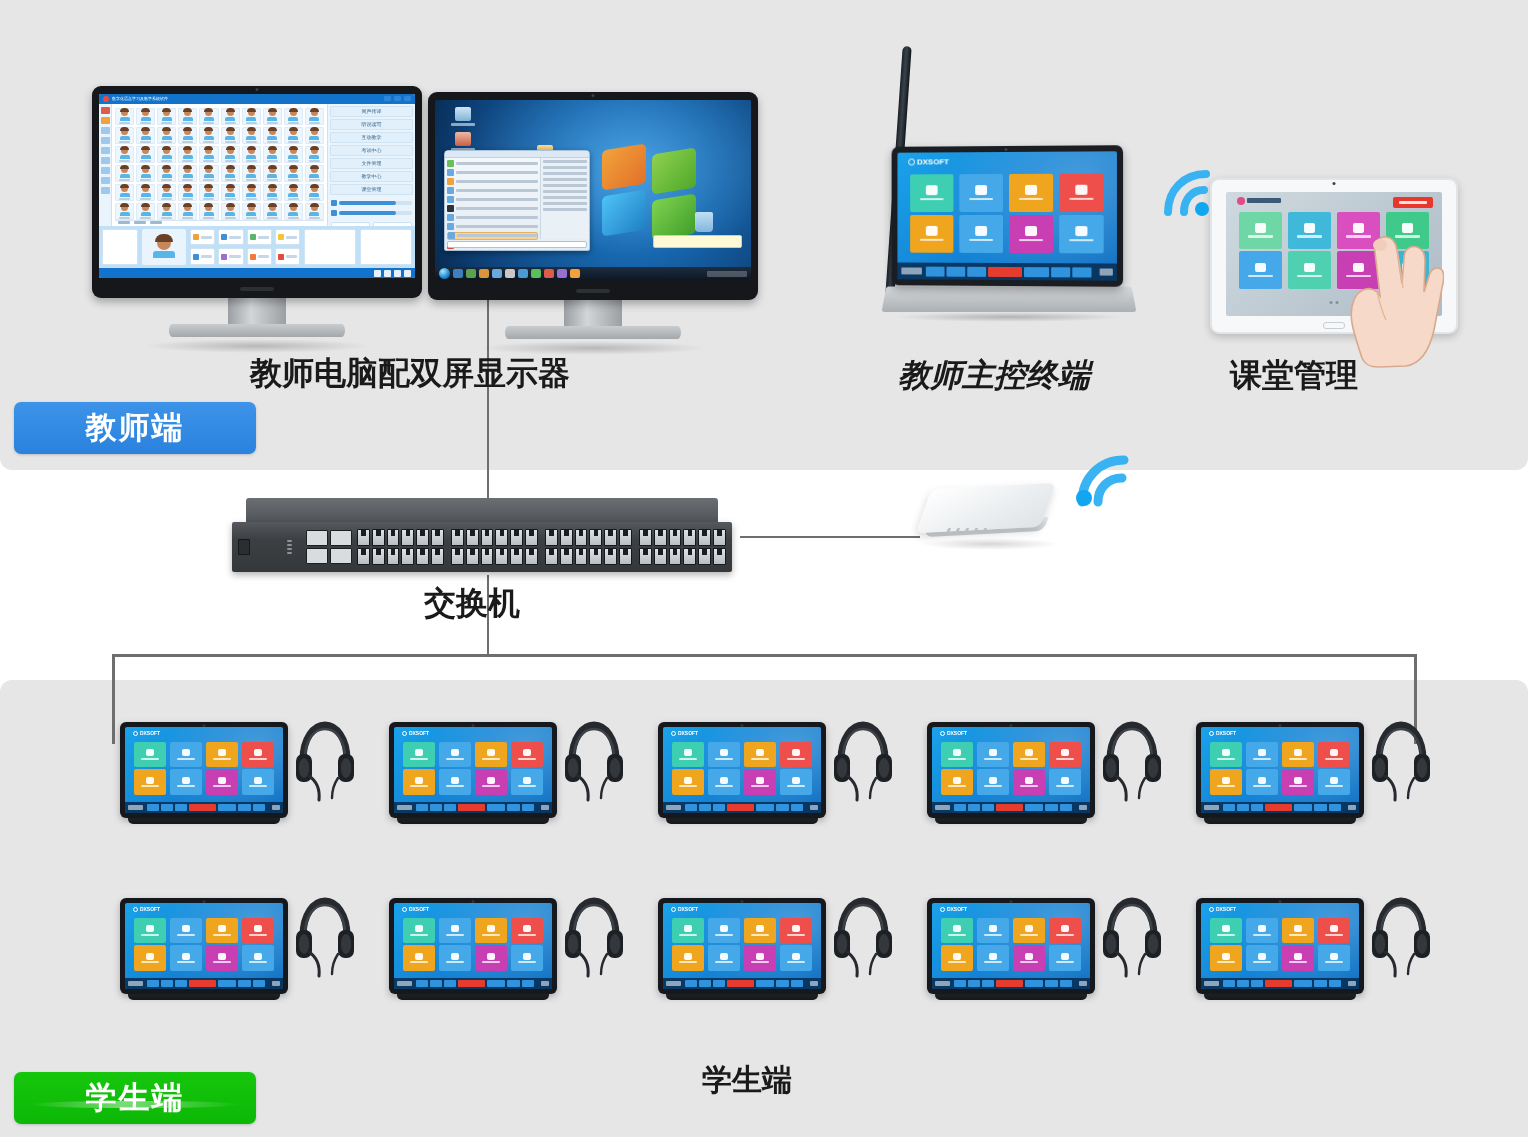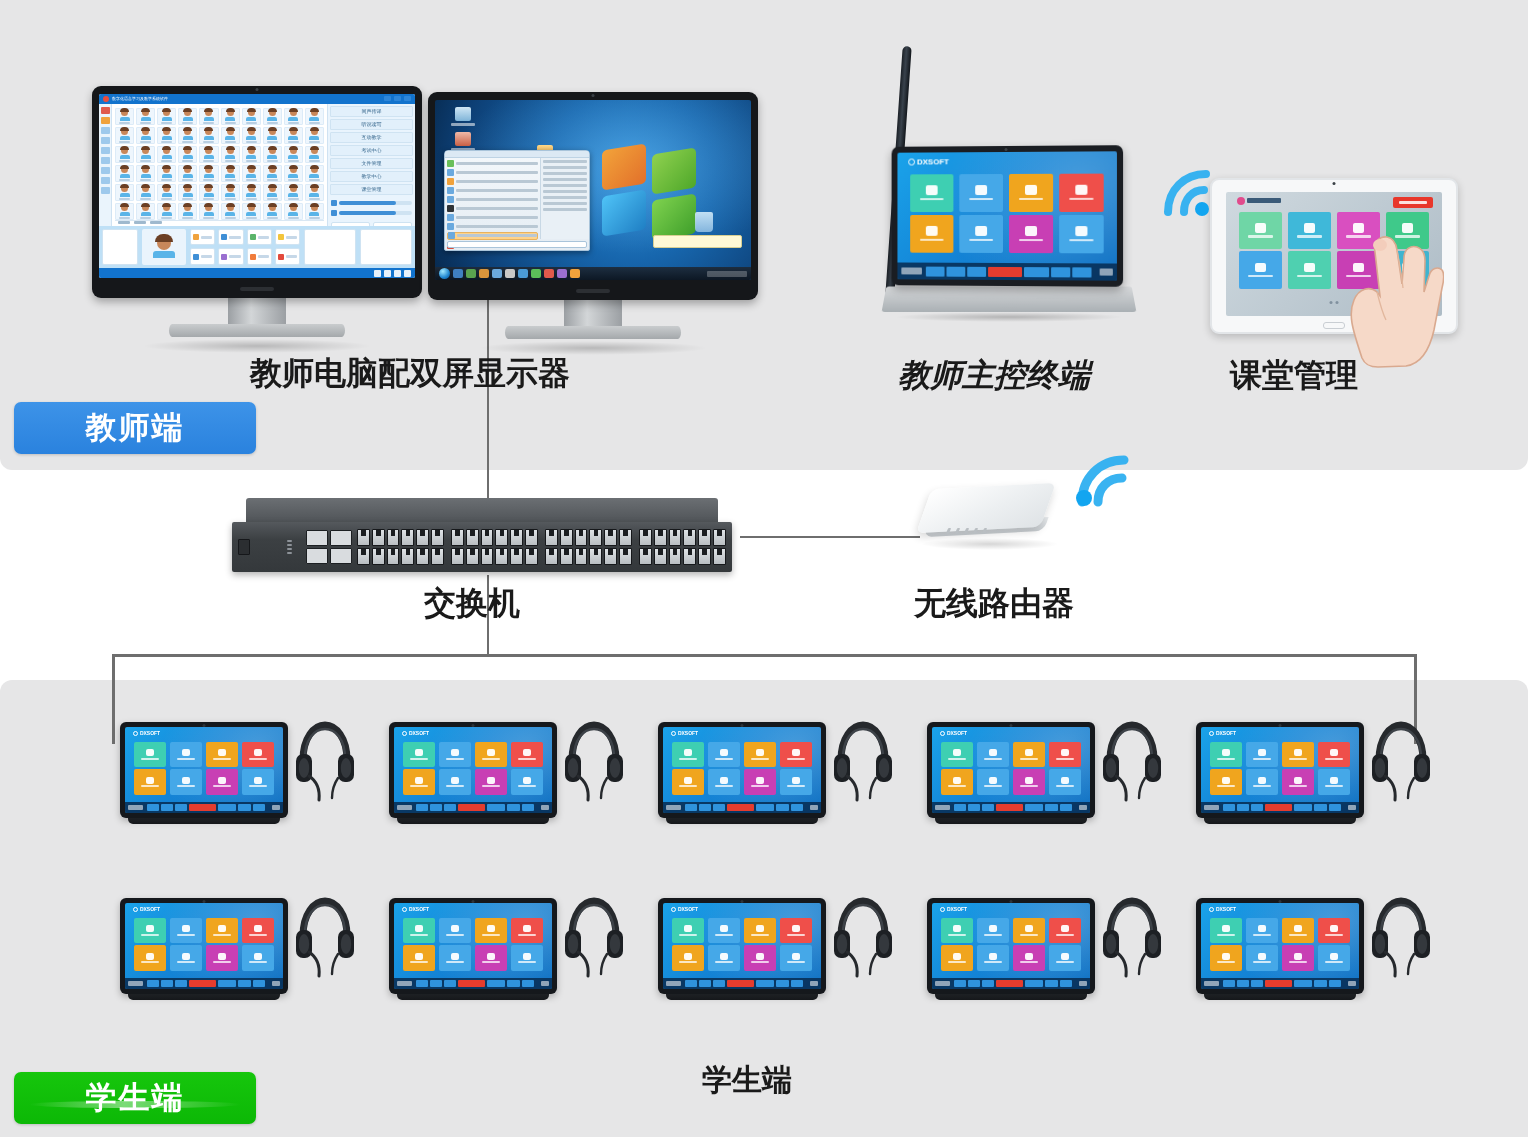--- a/index.html
+++ b/index.html
@@ -1801,16 +1801,15 @@
       </div>
     </div>
 
   <div class="badge" id="badge-teacher">教师端</div>
   <div class="badge" id="badge-student">学生端</div>
 
   <div class="caption" id="cap-dual">教师电脑配双屏显示器</div>
   <div class="caption" id="cap-master">教师主控终端</div>
   <div class="caption" id="cap-mobile">课堂管理</div>
   <div class="caption" id="cap-switch">交换机</div>
-  <div class="caption" id="cap-router">无线路由器</div>
   <div class="caption" id="cap-students">学生端</div>
 
 </div>
 
 </body></html>

